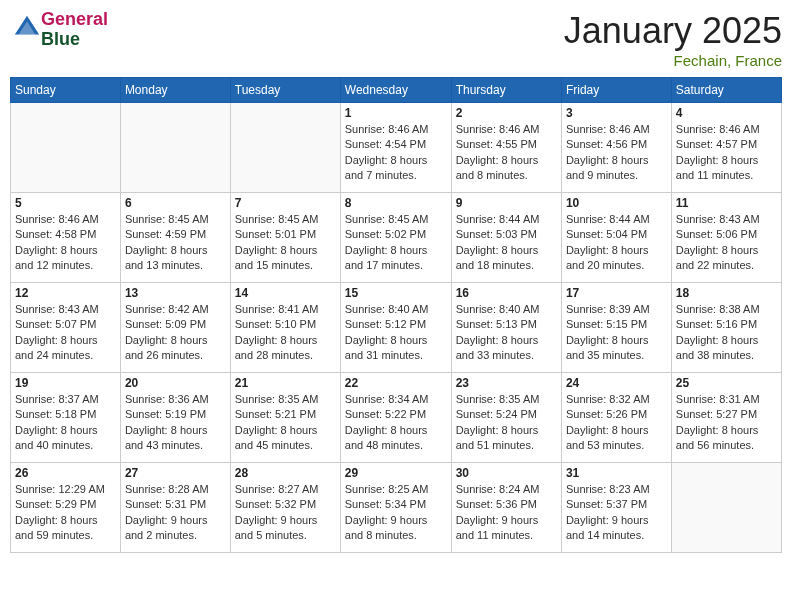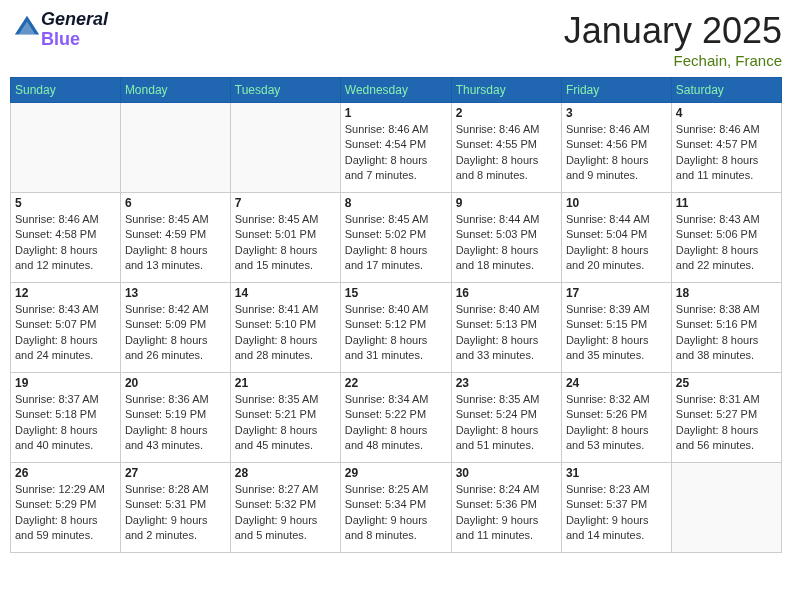--- a/index.html
+++ b/index.html
@@ -23,22 +23,22 @@
     }
     .logo {
       display: flex;
       align-items: center;
     }
     .logo-text {
       font-size: 18px;
       font-weight: bold;
       line-height: 1.1;
     }
-    .logo-general { color: #0f172a; font-style: italic; }
-    .logo-blue { color: #8b5cf6; text-align: right; }
+    .logo-general { color: #be185d; }
+    .logo-blue { color: #14532d; text-align: right; }
     .logo-icon {
       width: 28px;
       height: 28px;
       margin-left: 3px;
     }
     .title-block {
       text-align: right;
     }
     .month-title {
       font-size: 36px;
@@ -49,21 +49,21 @@
       font-size: 15px;
       color: #4d7c0f;
     }
     .calendar {
       width: 100%;
       border-collapse: collapse;
       border: 1px solid #ccc;
     }
     .calendar th {
       background: #2166b0;
-      color: #86efac;
+      color: #ffffff;
       font-size: 12px;
       padding: 5px 4px;
       text-align: left;
       border: 1px solid #1a5ca8;
       font-weight: normal;
     }
     .calendar td {
       border: 1px solid #ccc;
       vertical-align: top;
       padding: 3px 4px;

